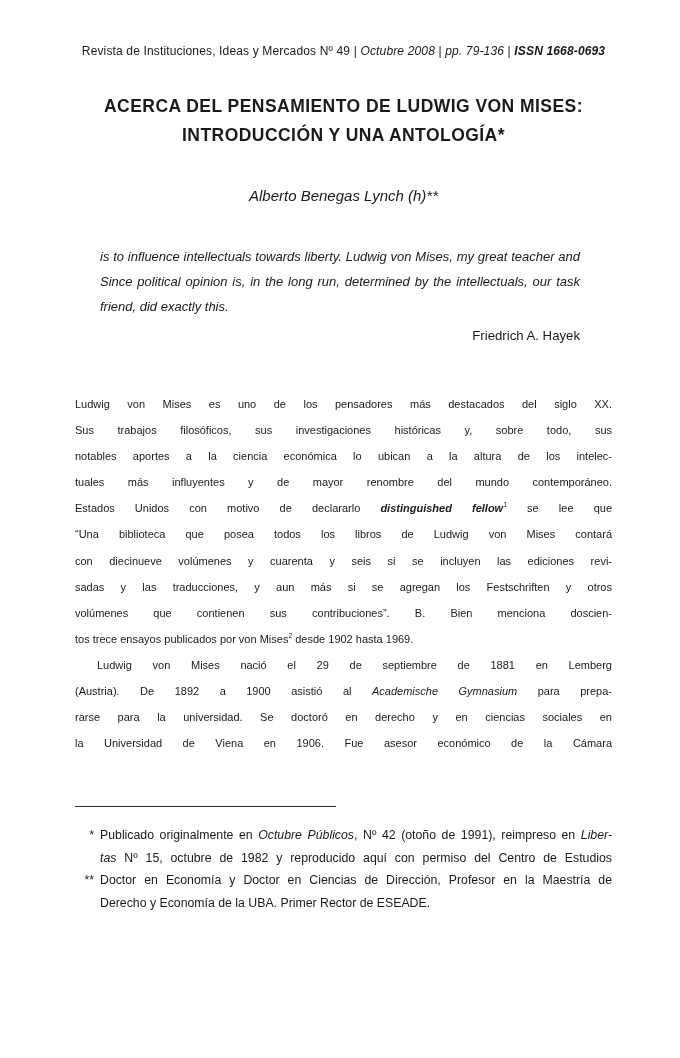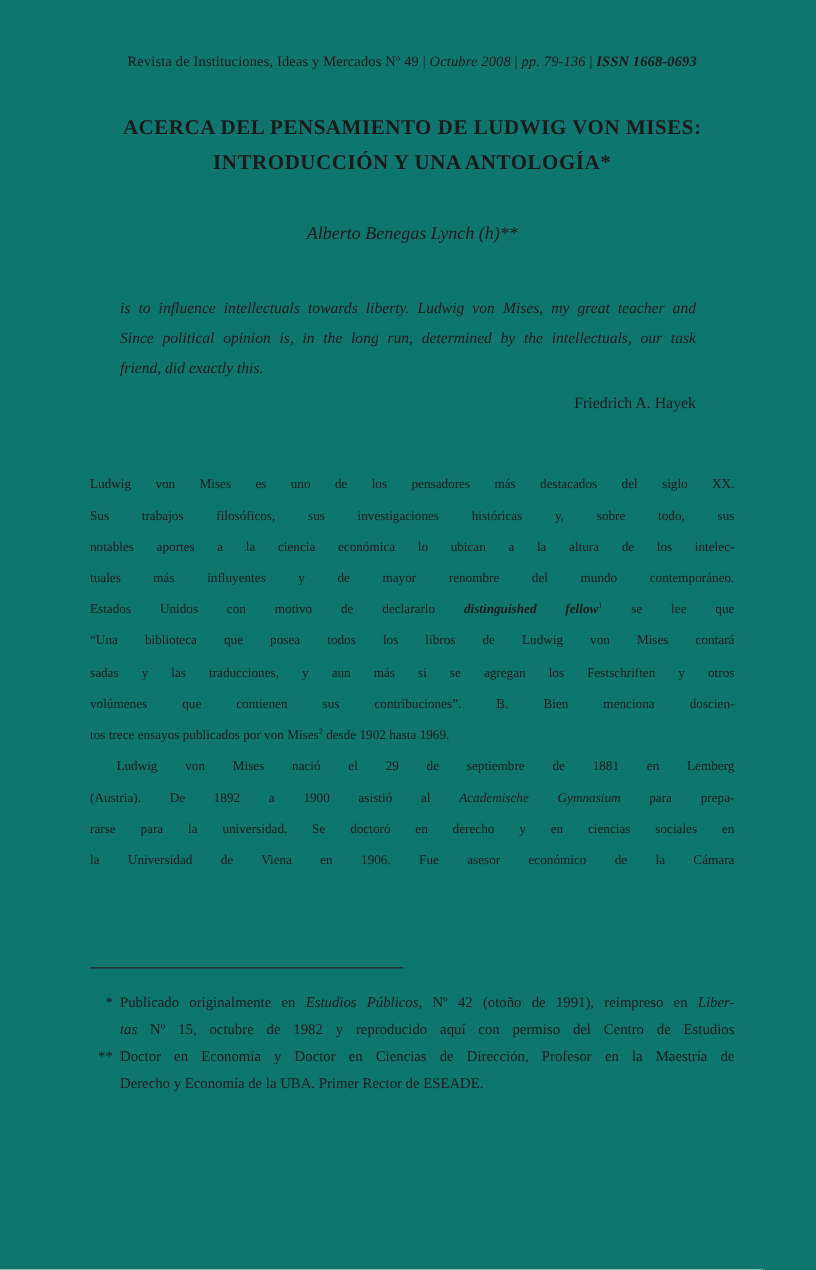--- a/index.html
+++ b/index.html
@@ -1,21 +1,21 @@
 <!DOCTYPE html>
 <html><head>
 <meta charset="utf-8">
 <style>
   html,body { margin:0; padding:0; background:#e8e8e8; }
   .page {
     position:relative;
     width:680px; height:1058px;
-    background:#0f766e;
+    background:#ffffff;
     color:#1a1a1a;
-    font-family:Liberation Serif, serif;
+    font-family:Liberation Sans, sans-serif;
     margin:0 auto;
     overflow:hidden;
   }
   .line { white-space:nowrap; }
   .line.just { text-align:justify; text-align-last:justify; }
   .line.ind { text-indent:22px; }
   sup { font-size:0.62em; line-height:0; vertical-align:super; font-style:normal; }
 
   #journal-header {
     position:absolute; top:44px; left:75px; width:537px;
@@ -86,36 +86,37 @@
     <div id="epigraph-attribution">Friedrich A. Hayek</div>
   </div>
 
   <div id="body-text">
       <div class="line just"><span>Ludwig von Mises es uno de los pensadores más destacados del siglo XX.</span></div>
       <div class="line just"><span>Sus trabajos filosóficos, sus investigaciones históricas y, sobre todo, sus</span></div>
       <div class="line just"><span>notables aportes a la ciencia económica lo ubican a la altura de los intelec-</span></div>
       <div class="line just"><span>tuales más influyentes y de mayor renombre del mundo contemporáneo.</span></div>
       <div class="line just"><span>Estados Unidos con motivo de declararlo </span><span style="font-style: italic; font-weight: bold;">distinguished fellow</span><sup>1</sup><span> se lee que</span></div>
       <div class="line just"><span>“Una biblioteca que posea todos los libros de Ludwig von Mises contará</span></div>
+      <div class="line just"><span>con diecinueve volúmenes y cuarenta y seis si se incluyen las ediciones revi-</span></div>
       <div class="line just"><span>sadas y las traducciones, y aun más si se agregan los Festschriften y otros</span></div>
       <div class="line just"><span>volúmenes que contienen sus contribuciones”. B. Bien menciona doscien-</span></div>
       <div class="line"><span>tos trece ensayos publicados por von Mises</span><sup>2</sup><span> desde 1902 hasta 1969.</span></div>
       <div class="line just ind"><span>Ludwig von Mises nació el 29 de septiembre de 1881 en Lemberg</span></div>
       <div class="line just"><span>(Austria). De 1892 a 1900 asistió al </span><span style="font-style: italic;">Academische Gymnasium</span><span> para prepa-</span></div>
       <div class="line just"><span>rarse para la universidad. Se doctoró en derecho y en ciencias sociales en</span></div>
       <div class="line just"><span>la Universidad de Viena en 1906. Fue asesor económico de la Cámara</span></div>
     </div>
 
   <div id="footnote-rule"></div>
 
   <div id="footnotes">
     <div class="footnote">
       <div class="fn-marker">*</div>
       <div class="fn-lines">
-          <div class="line just"><span>Publicado originalmente en </span><span style="font-style: italic;">Estudios Públicos</span><span>, Nº 42 (otoño de 1991), reimpreso en </span><span style="font-style: italic;">Liber-</span></div>
+          <div class="line just"><span>Publicado originalmente en </span><span style="font-style: italic;">Octubre Públicos</span><span>, Nº 42 (otoño de 1991), reimpreso en </span><span style="font-style: italic;">Liber-</span></div>
           <div class="line just"><span style="font-style: italic;">tas</span><span> Nº 15, octubre de 1982 y reproducido aquí con permiso del Centro de Estudios</span></div>
         </div>
     </div>
     <div class="footnote">
       <div class="fn-marker">**</div>
       <div class="fn-lines">
           <div class="line just"><span>Doctor en Economía y Doctor en Ciencias de Dirección, Profesor en la Maestría de</span></div>
           <div class="line"><span>Derecho y Economía de la UBA. Primer Rector de ESEADE.</span></div>
         </div>
     </div>

